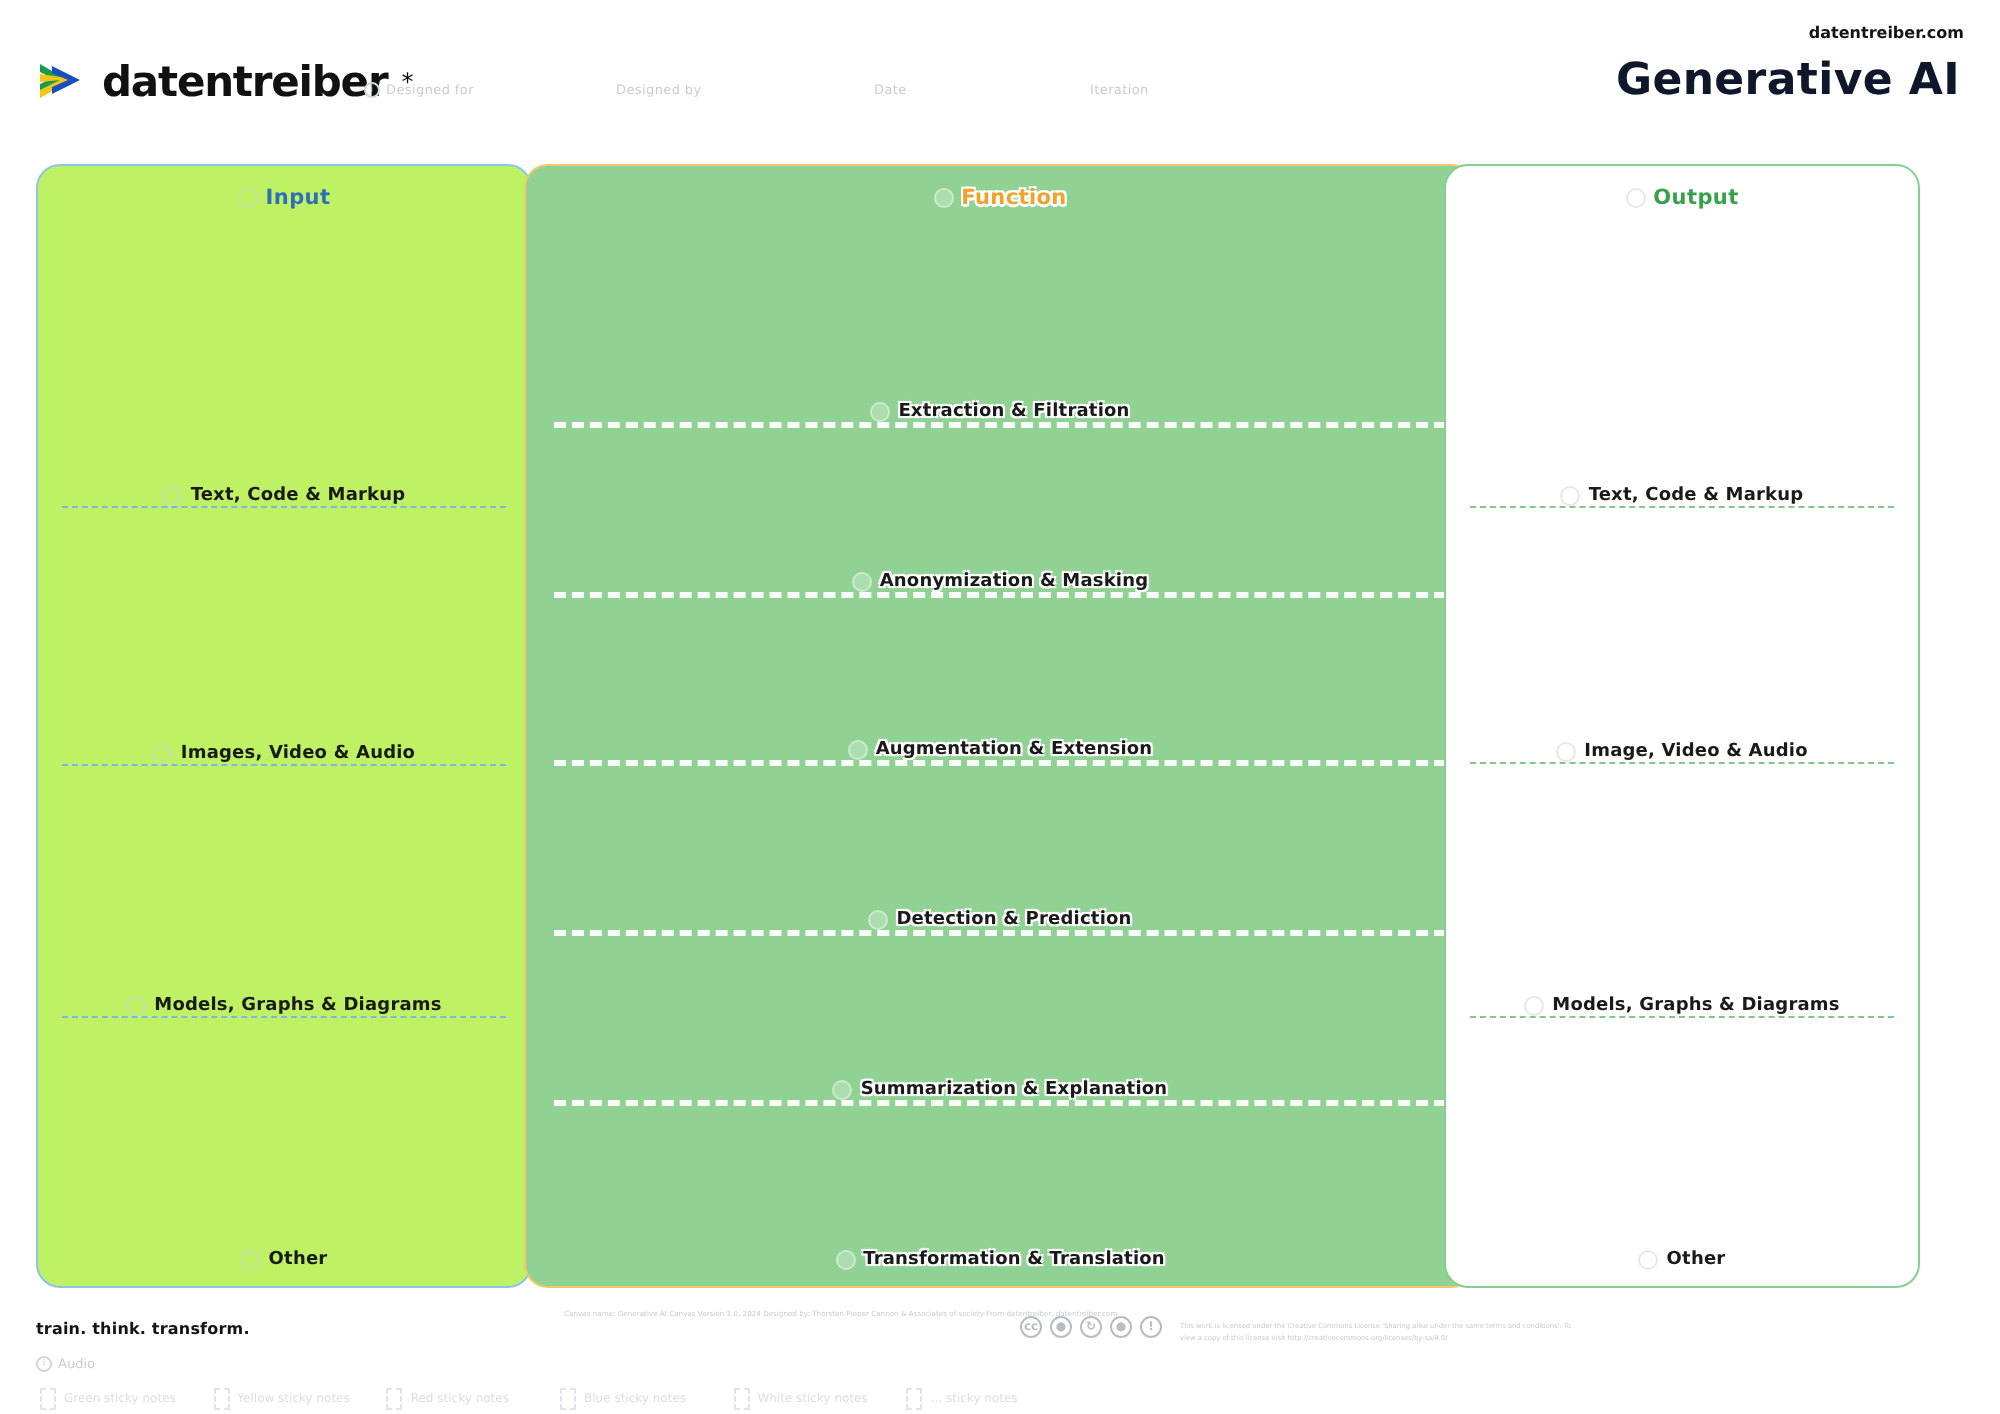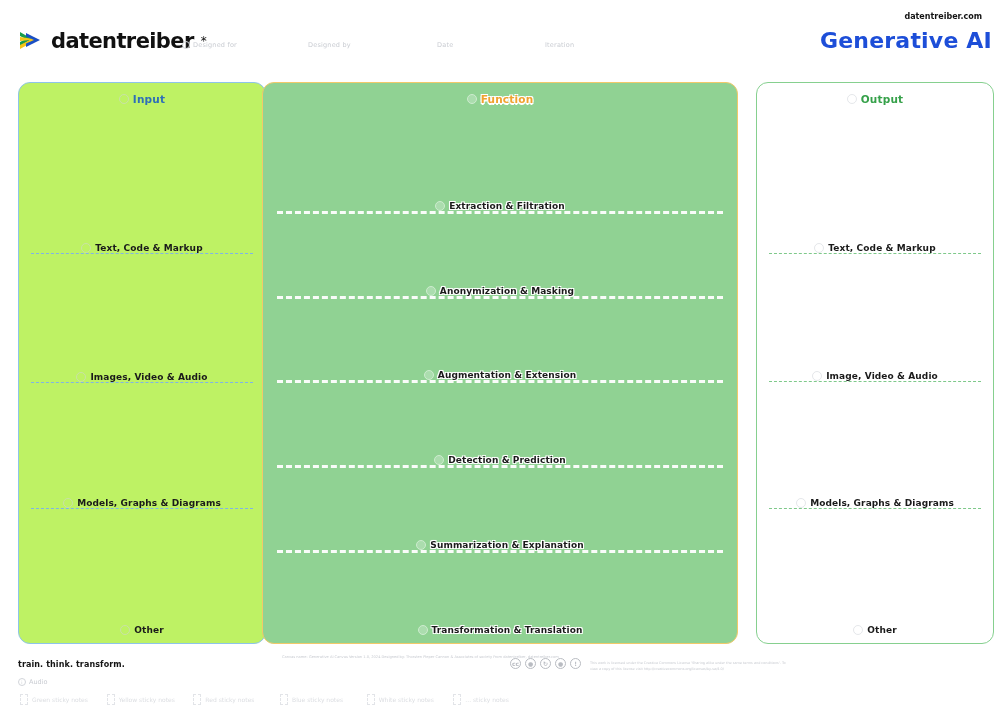--- a/index.html
+++ b/index.html
@@ -14,26 +14,26 @@
   
   .header { position:absolute; left:0; top:0; width:1000px; height:72px;padding-left:36px; }
   .logo-wrap { position:absolute; left:18px; top:28px; display:flex; align-items:center; gap:7px; }
   .logo-mark { width:26px; height:26px; position:relative; }
   .logo-text { font-size:21px; font-weight:700; letter-spacing:-0.6px; color:#111; font-family:"DejaVu Sans", sans-serif; }
   .logo-star { font-size:12px; color:#111; vertical-align:super; }
 
   .hdr-field { position:absolute; top:41px; font-size:6.5px; color:#c9ccd2; display:flex; align-items:center; gap:3px; letter-spacing:0.2px;}
   .hdr-circ { width:8px; height:8px; border:0.7px solid #d2d5da; border-radius:50%; display:inline-block; text-align:center; line-height:7px; font-size:4.5px; color:#c9ccd2; }
 
-  .title-main { position:absolute; right:8px; top:28px; font-size:22px; font-weight:700; color:#1d4ed8; letter-spacing:0.2px; }
+  .title-main { position:absolute; right:20px; top:28px; font-size:22px; font-weight:700; color:#0f172a; letter-spacing:0.2px; }
 
   
   .panel { position:absolute; top:82px; }
   .panel-input  { left:18px;  width:248px; height:562px; border:1.4px solid #8ec4ea; border-radius:12px; background:#bef264; }
-  .panel-output { left:756px; width:238px; height:562px; border:1.4px solid #86d08f; border-radius:12px; background:#fff; }
+  .panel-output { left:722px; width:238px; height:562px; border:1.4px solid #86d08f; border-radius:12px; background:#fff; }
   .panel-func   { left:262px; width:476px; height:562px; border:1.4px solid #f2c96a; border-radius:12px; background:#90d293; }
 
   .panel-head { position:absolute; top:10px; left:0; width:100%; text-align:center; font-size:10.5px; font-weight:700; letter-spacing:0.2px; display:flex; justify-content:center; align-items:center; gap:4px;}
   .ph-input  { color:#2e6fb8; }
   .ph-output { color:#36a14a; }
   .ph-func   { color:#f0a22e; text-shadow: -1px -1px 0 #fff, 1px -1px 0 #fff, -1px 1px 0 #fff, 1px 1px 0 #fff, 0 1.5px 0 #fff; }
 
   .circ-ico { width:10px; height:10px; border-radius:50%; border:0.8px solid currentColor; display:inline-block; opacity:0.55; flex:none; }
   .circ-ico.light { border-color:#cfd3d8; }
   .circ-ico.white { border-color:#ffffff; background:rgba(255,255,255,0.45); }

